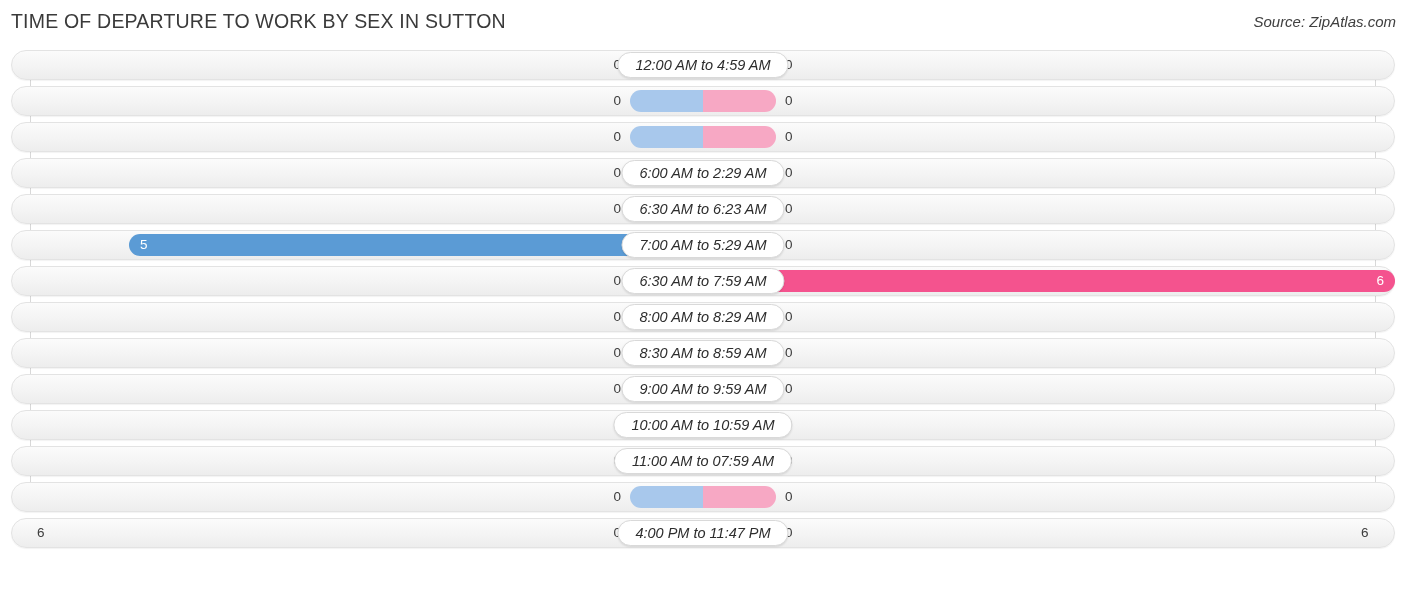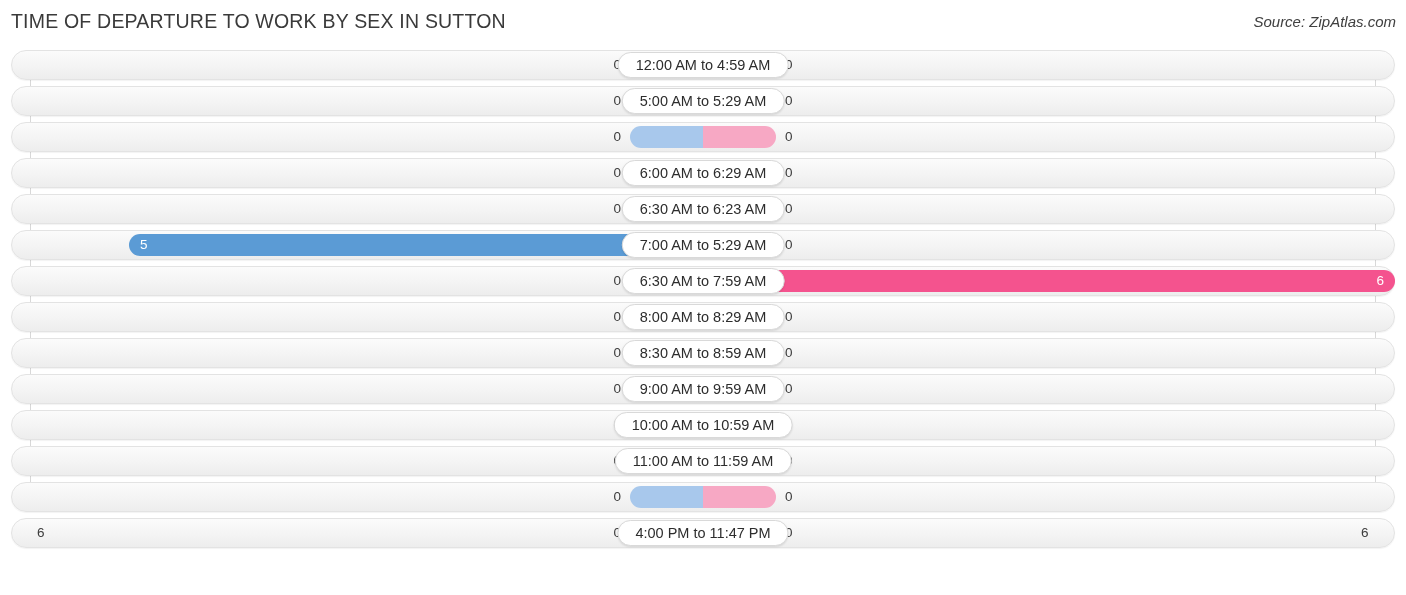--- a/index.html
+++ b/index.html
@@ -84,20 +84,21 @@
   .pill {
     position: absolute; top: 2px; left: 50%; transform: translateX(-50%);
     height: 26px; line-height: 25px;
     padding: 0 17px;
     background: #ffffff;
     border: 1px solid #d9d9d9;
     border-radius: 13px;
     font-size: 14.5px; color: #2d2d2d; white-space: nowrap;
     box-shadow: 0 1px 2px rgba(0,0,0,.10);
     z-index: 3;
+    font-style: italic;
   }
 
   
   .axis-val {
     position: absolute; bottom: 16px;
     font-size: 13.5px; color: #3c3c3c;
   }
   .axis-left  { left: 37px; }
   .axis-right { left: 1361px; }
 
@@ -131,36 +132,35 @@
           <div class="bar bar-female" style="width: 73px;"></div>
           <div class="out-val" style="left: 785px;">0</div>
           <div class="pill">12:00 AM to 4:59 AM</div>
         </div>
         <div class="row">
           <div class="track"></div>
           <div class="bar bar-male" style="width: 73px;"></div>
           <div class="out-val" style="right: 785px;">0</div>
           <div class="bar bar-female" style="width: 73px;"></div>
           <div class="out-val" style="left: 785px;">0</div>
-          <div class="pill">5:00 AM to 5:29 AM</div>
-        </div>
-        <div class="row">
-          <div class="track"></div>
-          <div class="bar bar-male" style="width: 73px;"></div>
-          <div class="out-val" style="right: 785px;">0</div>
-          <div class="bar bar-female" style="width: 73px;"></div>
-          <div class="out-val" style="left: 785px;">0</div>
-        </div>
-        <div class="row">
-          <div class="track"></div>
-          <div class="bar bar-male" style="width: 73px;"></div>
-          <div class="out-val" style="right: 785px;">0</div>
-          <div class="bar bar-female" style="width: 73px;"></div>
-          <div class="out-val" style="left: 785px;">0</div>
-          <div class="pill">6:00 AM to 6:29 AM</div>
+        </div>
+        <div class="row">
+          <div class="track"></div>
+          <div class="bar bar-male" style="width: 73px;"></div>
+          <div class="out-val" style="right: 785px;">0</div>
+          <div class="bar bar-female" style="width: 73px;"></div>
+          <div class="out-val" style="left: 785px;">0</div>
+        </div>
+        <div class="row">
+          <div class="track"></div>
+          <div class="bar bar-male" style="width: 73px;"></div>
+          <div class="out-val" style="right: 785px;">0</div>
+          <div class="bar bar-female" style="width: 73px;"></div>
+          <div class="out-val" style="left: 785px;">0</div>
+          <div class="pill">6:00 AM to 2:29 AM</div>
         </div>
         <div class="row">
           <div class="track"></div>
           <div class="bar bar-male" style="width: 73px;"></div>
           <div class="out-val" style="right: 785px;">0</div>
           <div class="bar bar-female" style="width: 73px;"></div>
           <div class="out-val" style="left: 785px;">0</div>
           <div class="pill">6:30 AM to 6:23 AM</div>
         </div>
         <div class="row">
@@ -212,21 +212,21 @@
           <div class="bar bar-female" style="width: 73px;"></div>
           <div class="out-val" style="left: 785px;">0</div>
           <div class="pill">10:00 AM to 10:59 AM</div>
         </div>
         <div class="row">
           <div class="track"></div>
           <div class="bar bar-male" style="width: 73px;"></div>
           <div class="out-val" style="right: 785px;">0</div>
           <div class="bar bar-female" style="width: 73px;"></div>
           <div class="out-val" style="left: 785px;">0</div>
-          <div class="pill">11:00 AM to 11:59 AM</div>
+          <div class="pill">11:00 AM to 07:59 AM</div>
         </div>
         <div class="row">
           <div class="track"></div>
           <div class="bar bar-male" style="width: 73px;"></div>
           <div class="out-val" style="right: 785px;">0</div>
           <div class="bar bar-female" style="width: 73px;"></div>
           <div class="out-val" style="left: 785px;">0</div>
         </div>
         <div class="row">
           <div class="track"></div>

